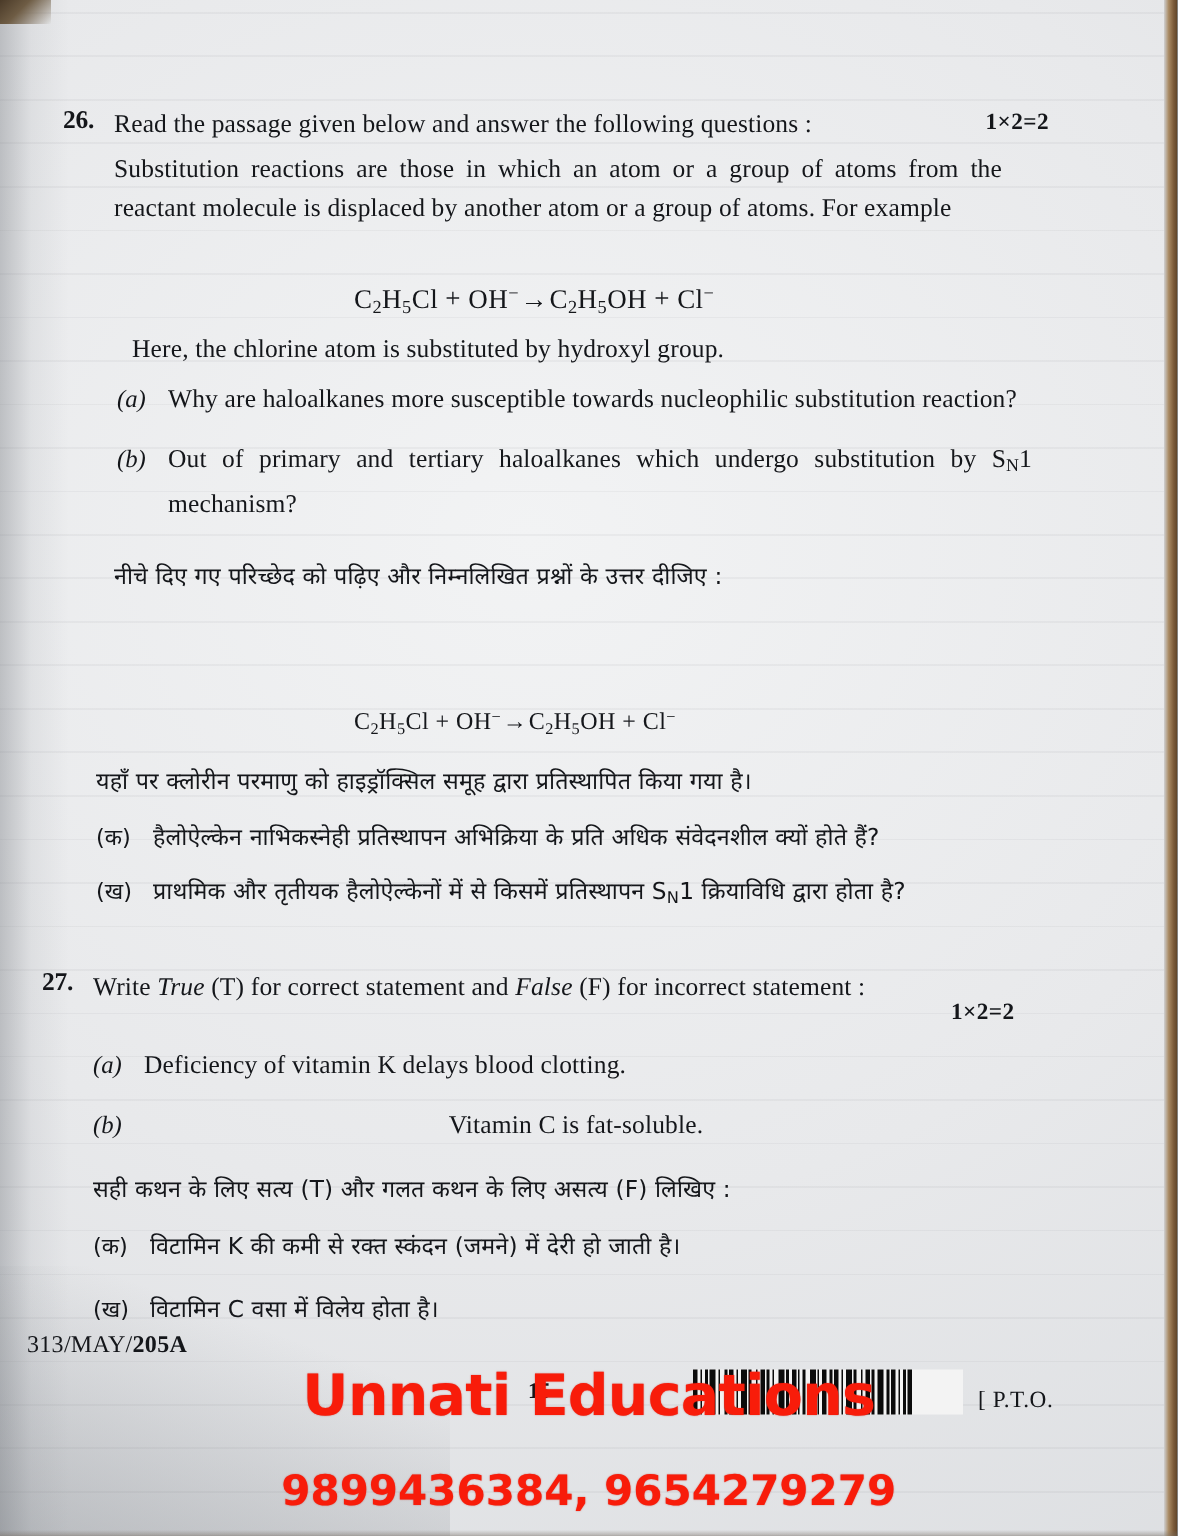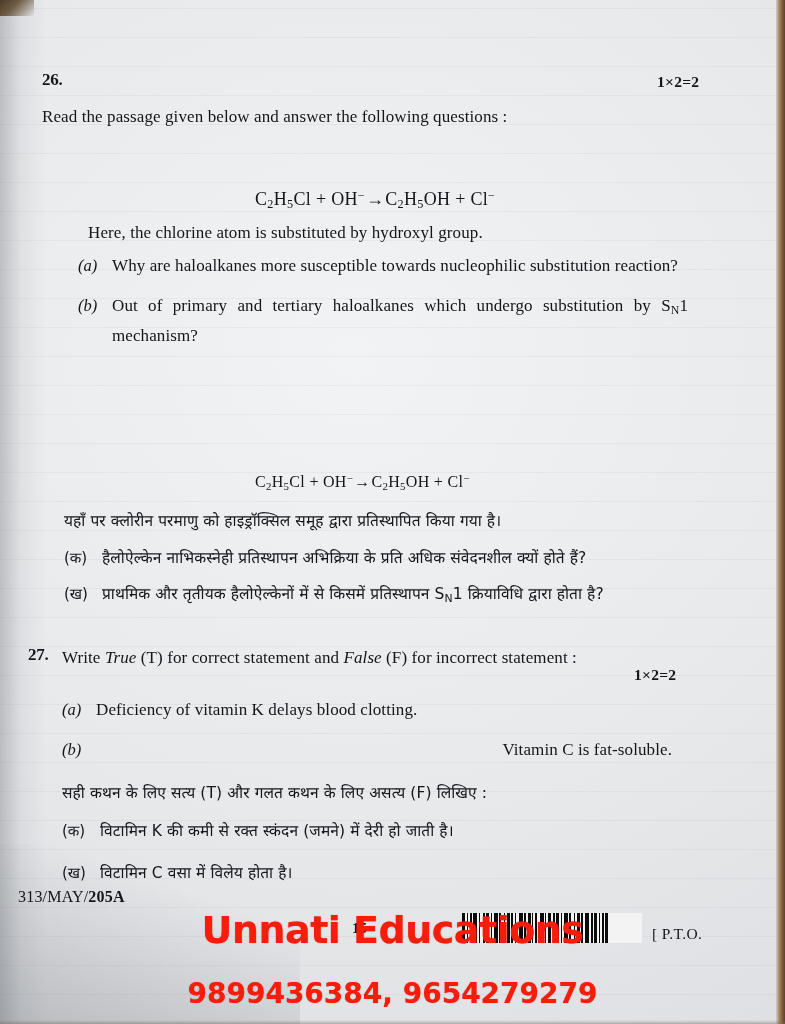--- a/index.html
+++ b/index.html
@@ -103,21 +103,20 @@
     font-family: "Liberation Serif", serif;
     letter-spacing: 0.3px;
   }
 
   .eq {
     position: absolute;
     font-size: 18px;
     font-family: "Liberation Serif", serif;
     letter-spacing: 0.3px;
     white-space: nowrap;
-    margin-left: 19px;
   }
   .eq sub { font-size: 0.68em; vertical-align: -0.28em; }
   .eq sup { font-size: 0.68em; vertical-align: 0.45em; }
   .arrow { padding: 0 1px; }
 
   .sublist {
     position: absolute;
     width: 610px;
   }
   .subitem {
@@ -205,26 +204,27 @@
   <div class="paper-bg"></div>
   <div class="ghost"></div>
   <div class="scan-shade-left"></div>
   <div class="scan-shade-bottomleft"></div>
   <div class="corner-dark"></div>
   <div class="desk-edge-right"></div>
   <div class="desk-edge-bottom"></div>
 
   <div class="content">
 
-    <div class="qrow" style="left:42px; top:70px; width:600px;flex-direction:column;">
+    <div class="qrow" style="left:42px; top:70px; width:600px;">
       <div class="qnum">26.</div>
       <div class="qbody ln ln-en">Read the passage given below and answer the following questions :</div>
     </div>
     <div class="marks" style="left:657px; top:73px;">1×2=2</div>
 
+    <div class="ln ln-en" style="position:absolute; left:76px; top:100px; width:592px;">Substitution reactions are those in which an atom or a group of atoms from the reactant molecule is displaced by another atom or a group of atoms. For example</div>
 
     <div class="eq" style="left:236px; top:188px;">
       <span>C<sub>2</sub>H<sub>5</sub>Cl</span>
       <span>+</span>
       <span>OH<sup>−</sup></span><span class="arrow">→</span><span>C<sub>2</sub>H<sub>5</sub>OH</span>
       <span>+</span>
       <span>Cl<sup>−</sup></span>
     </div>
 
     <div class="ln ln-en" style="position:absolute; left:76px; top:220px; width:592px;margin-left:12px;">Here, the chlorine atom is substituted by hydroxyl group.</div>
@@ -233,20 +233,21 @@
       <div class="subitem">
         <div class="sublabel">(a)</div>
         <div class="subtext ln ln-en" style="width:576px;">Why are haloalkanes more susceptible towards nucleophilic substitution reaction?</div>
       </div>
       <div class="subitem" style="margin-top:14px;">
         <div class="sublabel">(b)</div>
         <div class="subtext ln ln-en" style="width:576px;"><span>Out of primary and tertiary haloalkanes which undergo substitution by S</span><span class="sn"><sub>N</sub></span><span>1 mechanism?</span></div>
       </div>
     </div>
 
+    <div class="ln ln-hi" style="position:absolute; left:76px; top:371px; width:600px;">नीचे दिए गए परिच्छेद को पढ़िए और निम्नलिखित प्रश्नों के उत्तर दीजिए :</div>
 
 
     <div class="eq" style="left:236px; top:472px; font-size:16px;">
       <span>C<sub>2</sub>H<sub>5</sub>Cl</span>
       <span>+</span>
       <span>OH<sup>−</sup></span><span class="arrow">→</span><span>C<sub>2</sub>H<sub>5</sub>OH</span>
       <span>+</span>
       <span>Cl<sup>−</sup></span>
     </div>
 
@@ -269,21 +270,21 @@
     </div>
     <div class="marks" style="left:634px; top:666px;">1×2=2</div>
 
     <div class="sublist" style="left:62px; top:697px;">
       <div class="subitem" style="margin-bottom:14px;">
         <div class="sublabel">(a)</div>
         <div class="subtext ln ln-en" style="width:560px; text-align:left;">Deficiency of vitamin K delays blood clotting.</div>
       </div>
       <div class="subitem">
         <div class="sublabel">(b)</div>
-        <div class="subtext ln ln-en" style="width:560px; text-align:right;">Vitamin C is fat-soluble.</div>
+        <div class="subtext ln ln-en" style="width:560px; text-align:center;">Vitamin C is fat-soluble.</div>
       </div>
     </div>
 
     <div class="ln ln-hi" style="position:absolute; left:62px; top:780px; width:606px;">सही कथन के लिए सत्य (T) और गलत कथन के लिए असत्य (F) लिखिए :</div>
 
     <div class="sublist" style="left:62px; top:818px; width:620px;">
       <div class="subitem" style="margin-bottom:16px;">
         <div class="sublabel-hi">(क)</div>
         <div class="subtext ln ln-hi" style="width:570px; text-align:left;">विटामिन K की कमी से रक्त स्कंदन (जमने) में देरी हो जाती है।</div>
       </div>

